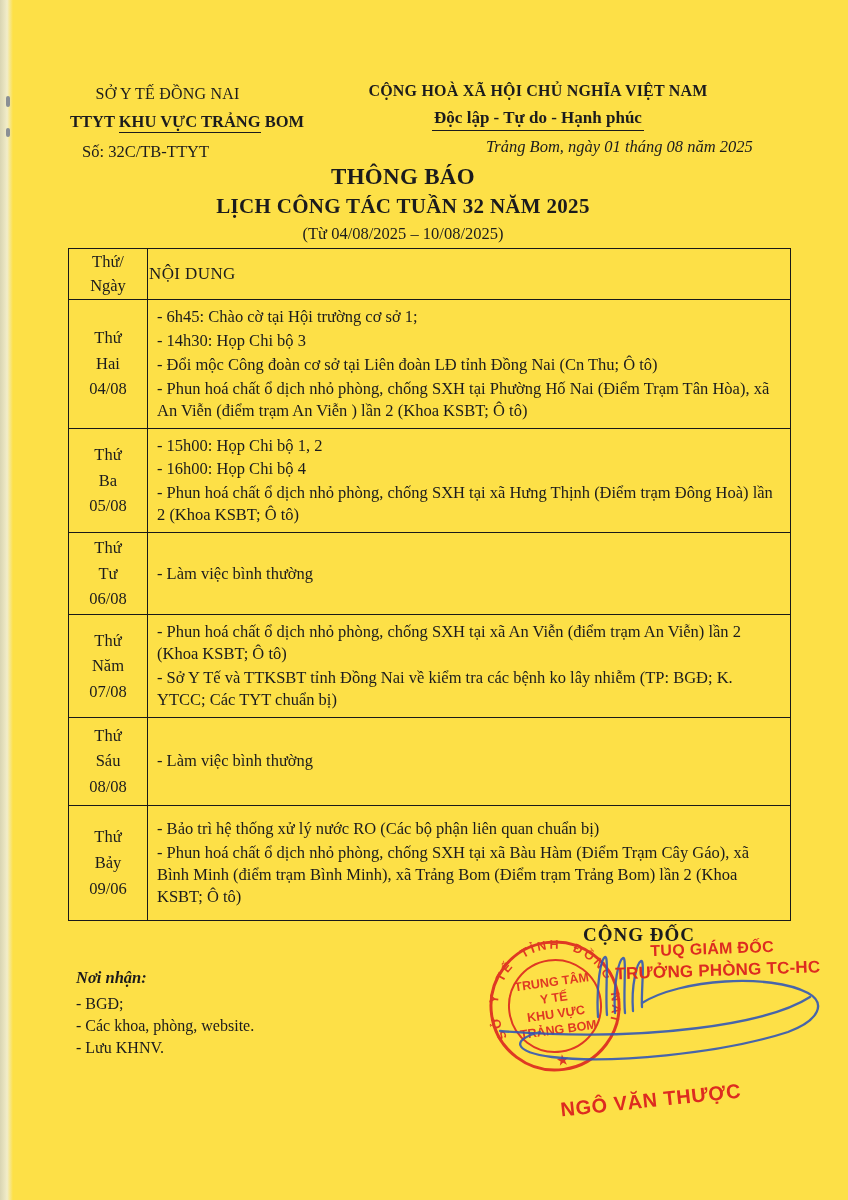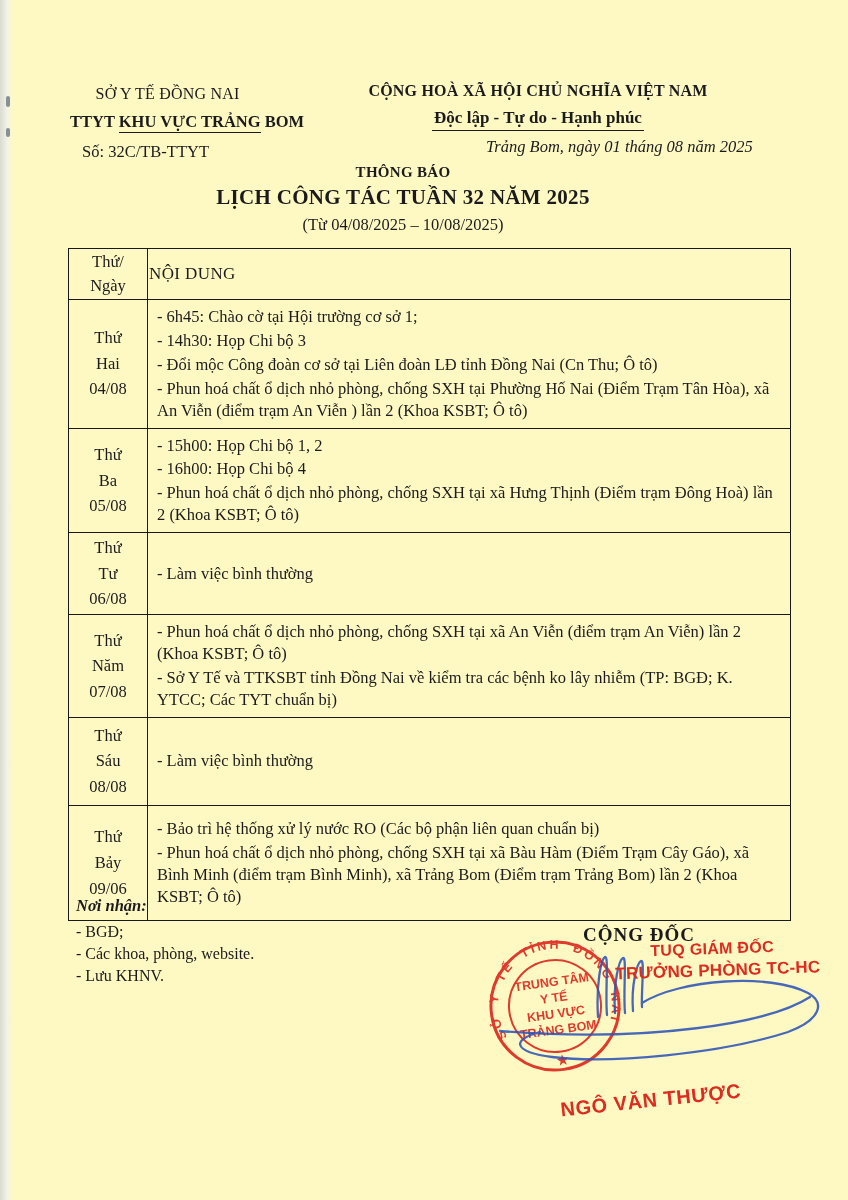--- a/index.html
+++ b/index.html
@@ -1,20 +1,20 @@
 <!DOCTYPE html>
 <html lang="vi"><head>
 <meta charset="utf-8">
 <style>
   html,body{margin:0;padding:0;}
   body{background:#eceef0;}
   .page{
     position:relative;
     width:848px;height:1200px;
-    background:#fef9c3;
+    background:#fde047;
     font-family:"Liberation Serif", serif;
     color:#1b1b1d;
     overflow:hidden;
   }
   .scan-edge-left{
     position:absolute;left:0;top:0;width:13px;height:100%;
     background:linear-gradient(to right,#cdd1d5,#eef1f4 55%,rgba(255,255,255,0));
     opacity:.75;
   }
   .scan-speck{position:absolute;background:#8a8f94;border-radius:2px;}
@@ -38,21 +38,21 @@
     display:inline-block;font-size:17px;font-weight:bold;
     border-bottom:1.5px solid #1b1b1d;padding:0 2px 2px 2px;white-space:nowrap;
   }
   .place-date{
     position:absolute;left:486px;top:137px;
     font-size:16.5px;font-style:italic;white-space:nowrap;
   }
 
   
   .title-block{position:absolute;left:0;top:164px;width:806px;text-align:center;}
-  .title-kicker{font-size:15px;font-weight:bold;letter-spacing:.3px;}
+  .title-kicker{font-size:23px;font-weight:bold;letter-spacing:.3px;}
   .title-main{font-size:21px;font-weight:bold;margin-top:4px;letter-spacing:.3px;}
   .title-range{font-size:16.5px;margin-top:5px;}
 
   
   table.schedule{
     position:absolute;left:68px;top:248px;width:723px;
     border-collapse:collapse;table-layout:fixed;
     font-size:16.5px;
   }
   table.schedule th,table.schedule td{
@@ -62,21 +62,21 @@
   thead tr{height:50px;}
   th{font-weight:normal;}
   .th-day{font-size:16.5px;line-height:1.45;text-align:center;}
   .th-content{font-size:17px;text-align:left;letter-spacing:.4px;}
   td.day-cell{text-align:center;padding:2px 2px;}
   .day-line{line-height:1.55;}
   td.content-cell{padding:4px 10px 4px 9px;}
   .content-line{margin:2px 0;line-height:1.33;}
 
   
-  .recipients{position:absolute;left:76px;top:896px;font-size:16px;}
+  .recipients{position:absolute;left:76px;top:968px;font-size:16px;}
   .recipients-label{font-size:16.5px;font-weight:bold;font-style:italic;margin-bottom:5px;}
   .recipient-line{line-height:22px;}
 
   .signer-title{
     position:absolute;left:583px;top:924px;
     font-size:19px;font-weight:bold;letter-spacing:1px;white-space:nowrap;z-index:2;
   }
   .delegate-block{
     position:absolute;left:615px;top:939px;width:195px;text-align:center;
     color:#dd2b20;font-family:"Liberation Sans",sans-serif;font-weight:bold;

